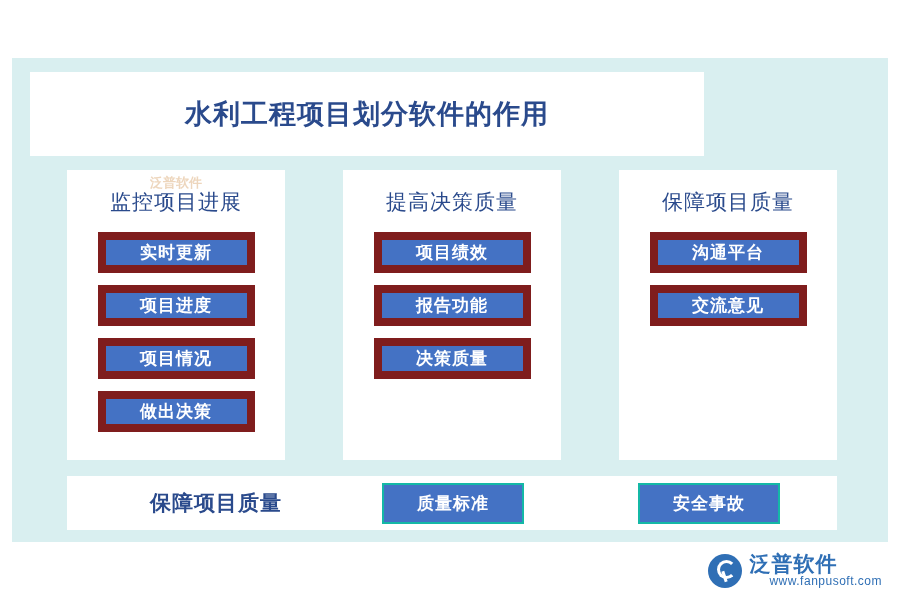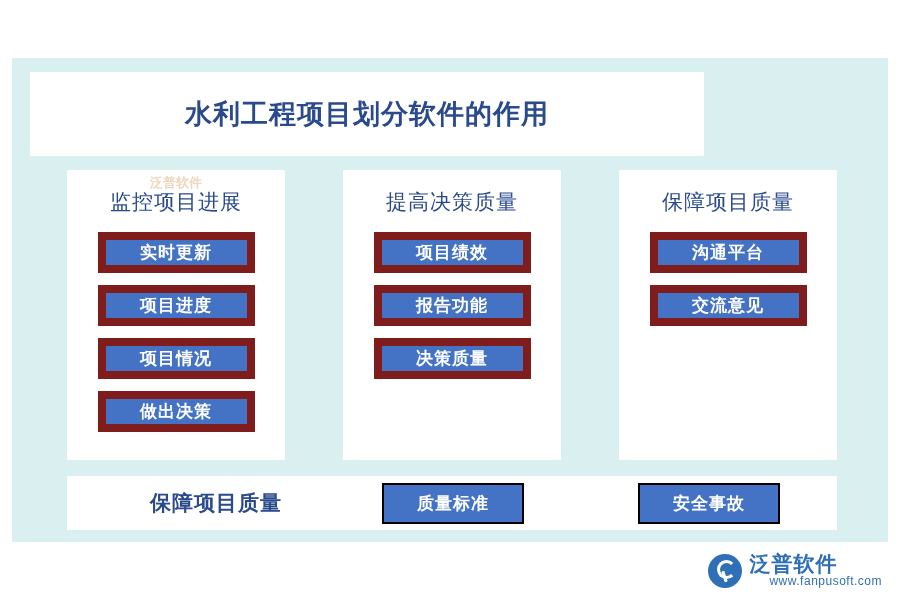--- a/index.html
+++ b/index.html
@@ -125,21 +125,21 @@
   .bottom-chips {
     flex: 1;
     display: flex;
     justify-content: space-around;
     align-items: center;
   }
   .bottom-chip {
     width: 142px;
     height: 41px;
     background: #4472c4;
-    border: 2px solid #000000;
+    border: 2px solid #14b8a6;
     color: #ffffff;
     font-size: 17px;
     font-weight: bold;
     display: flex;
     align-items: center;
     justify-content: center;
     box-sizing: border-box;
     letter-spacing: 1px;
   }
   

